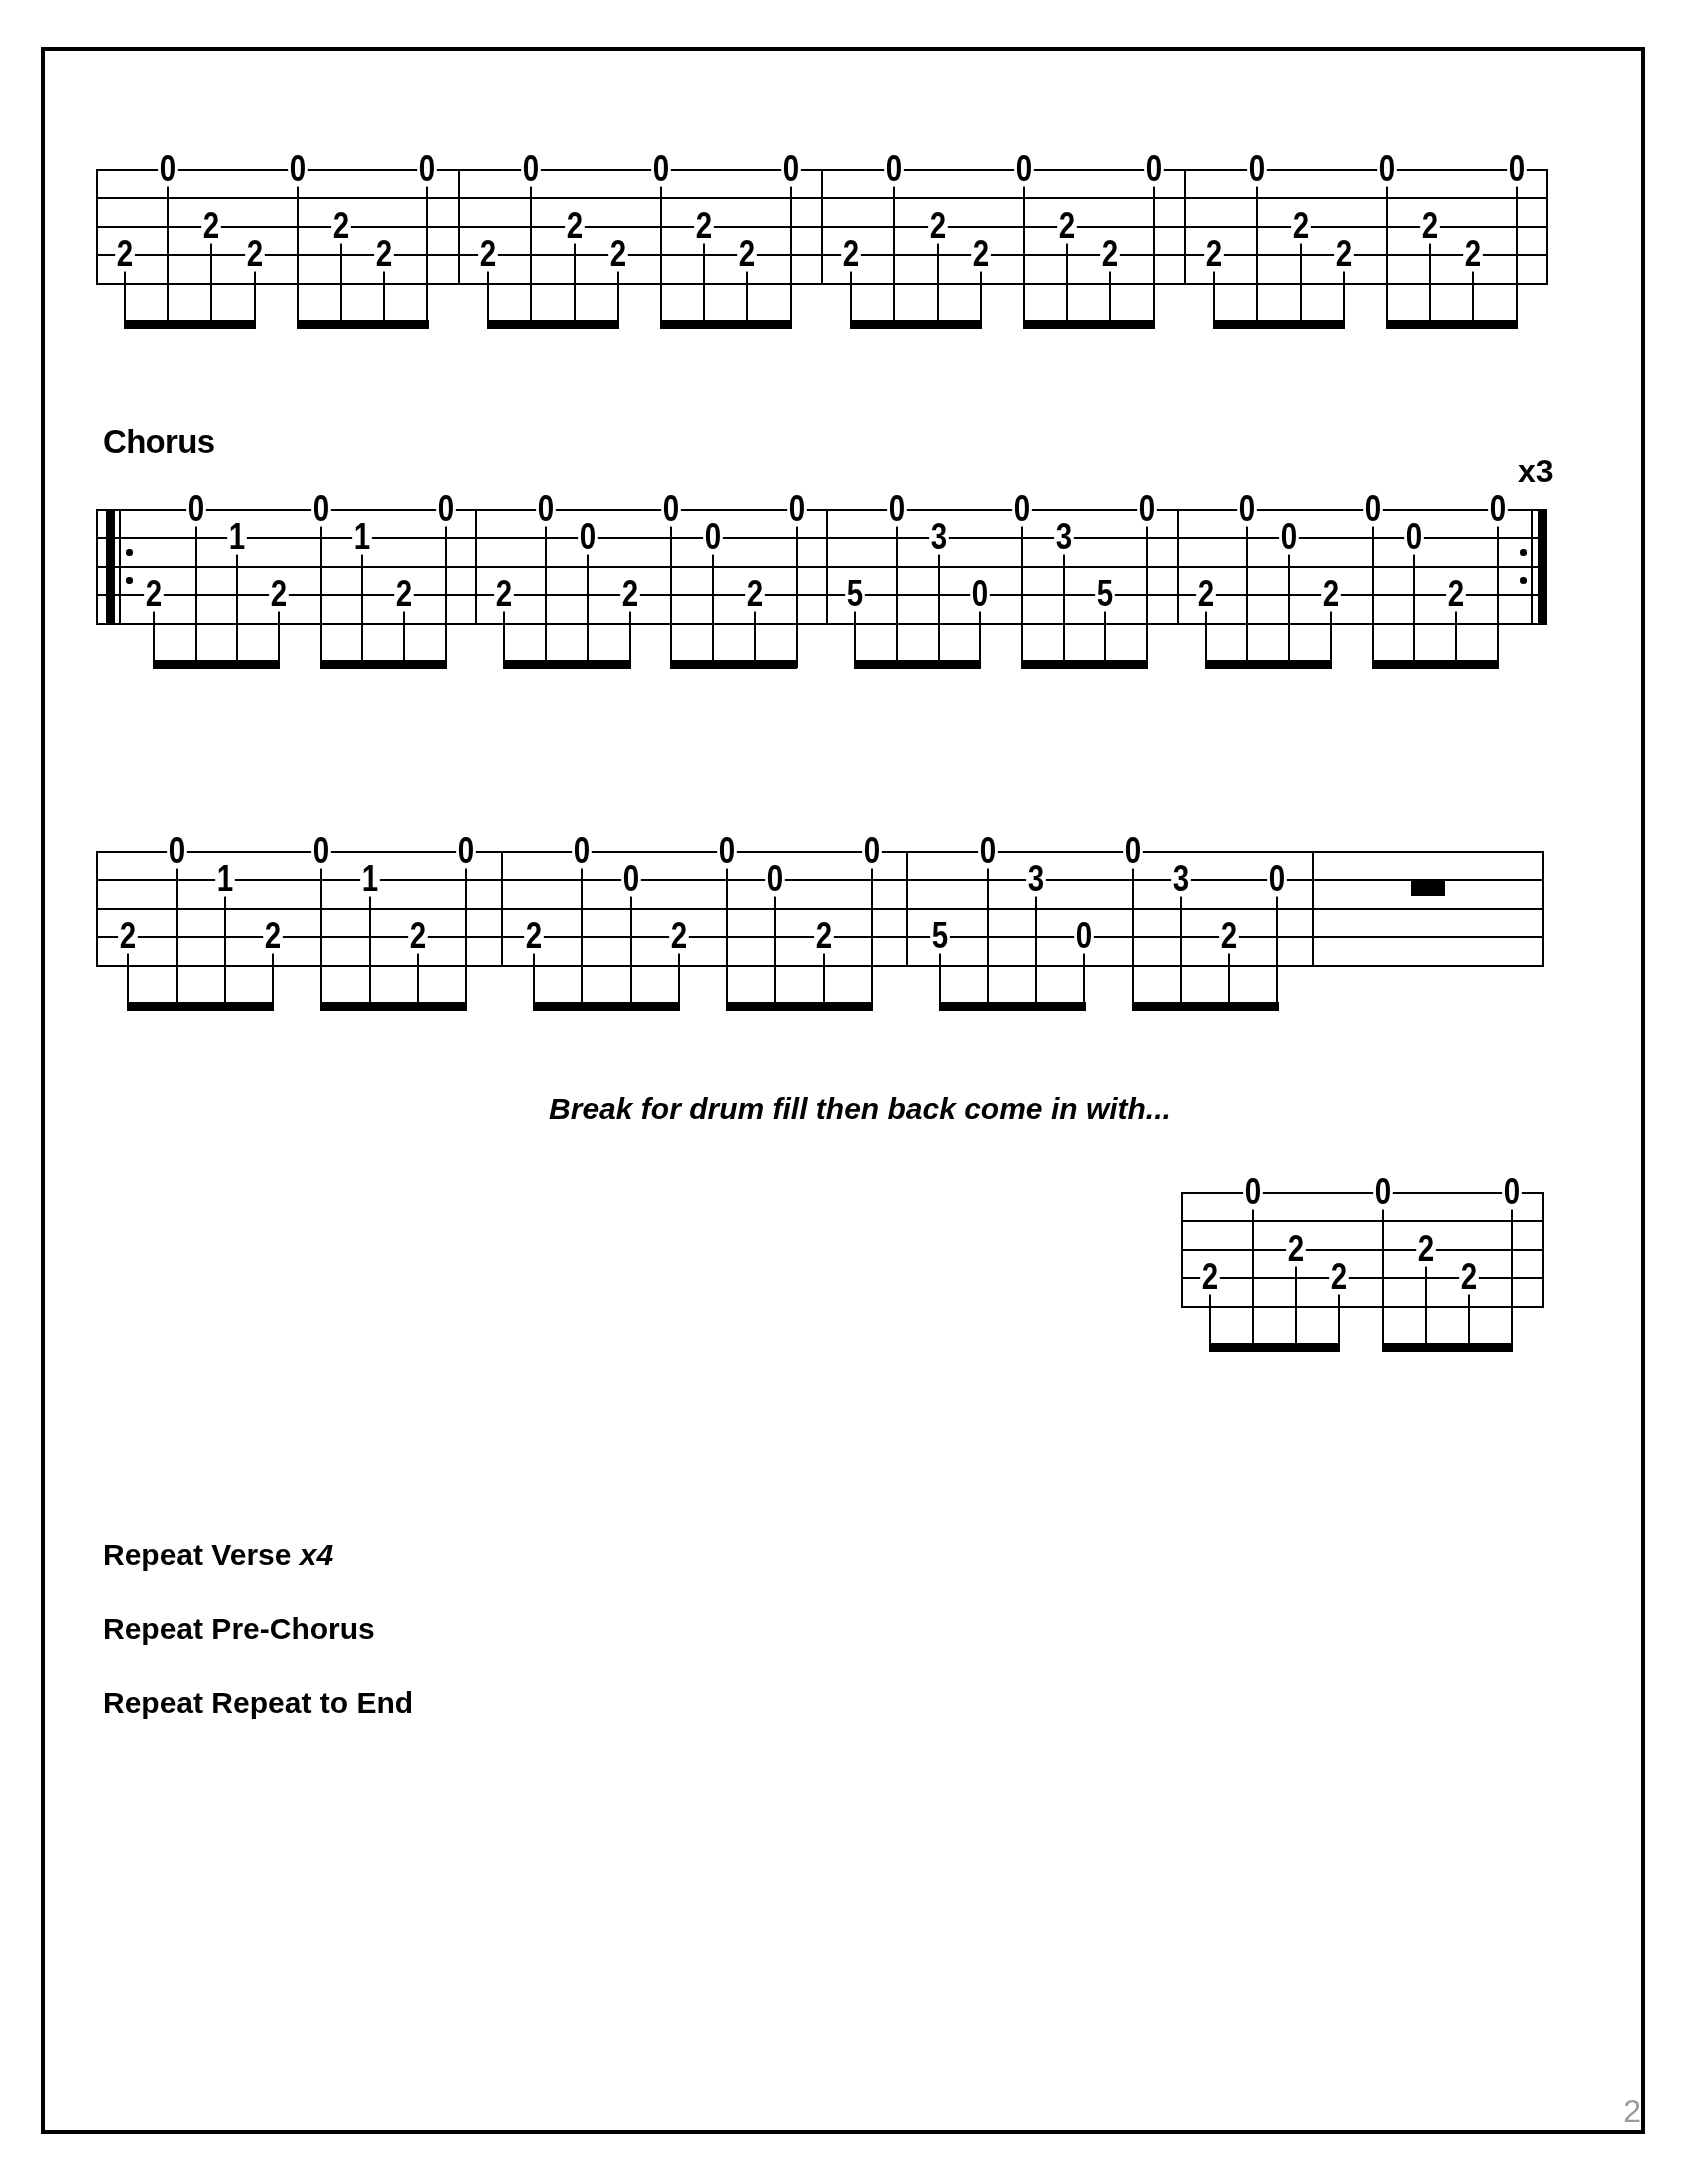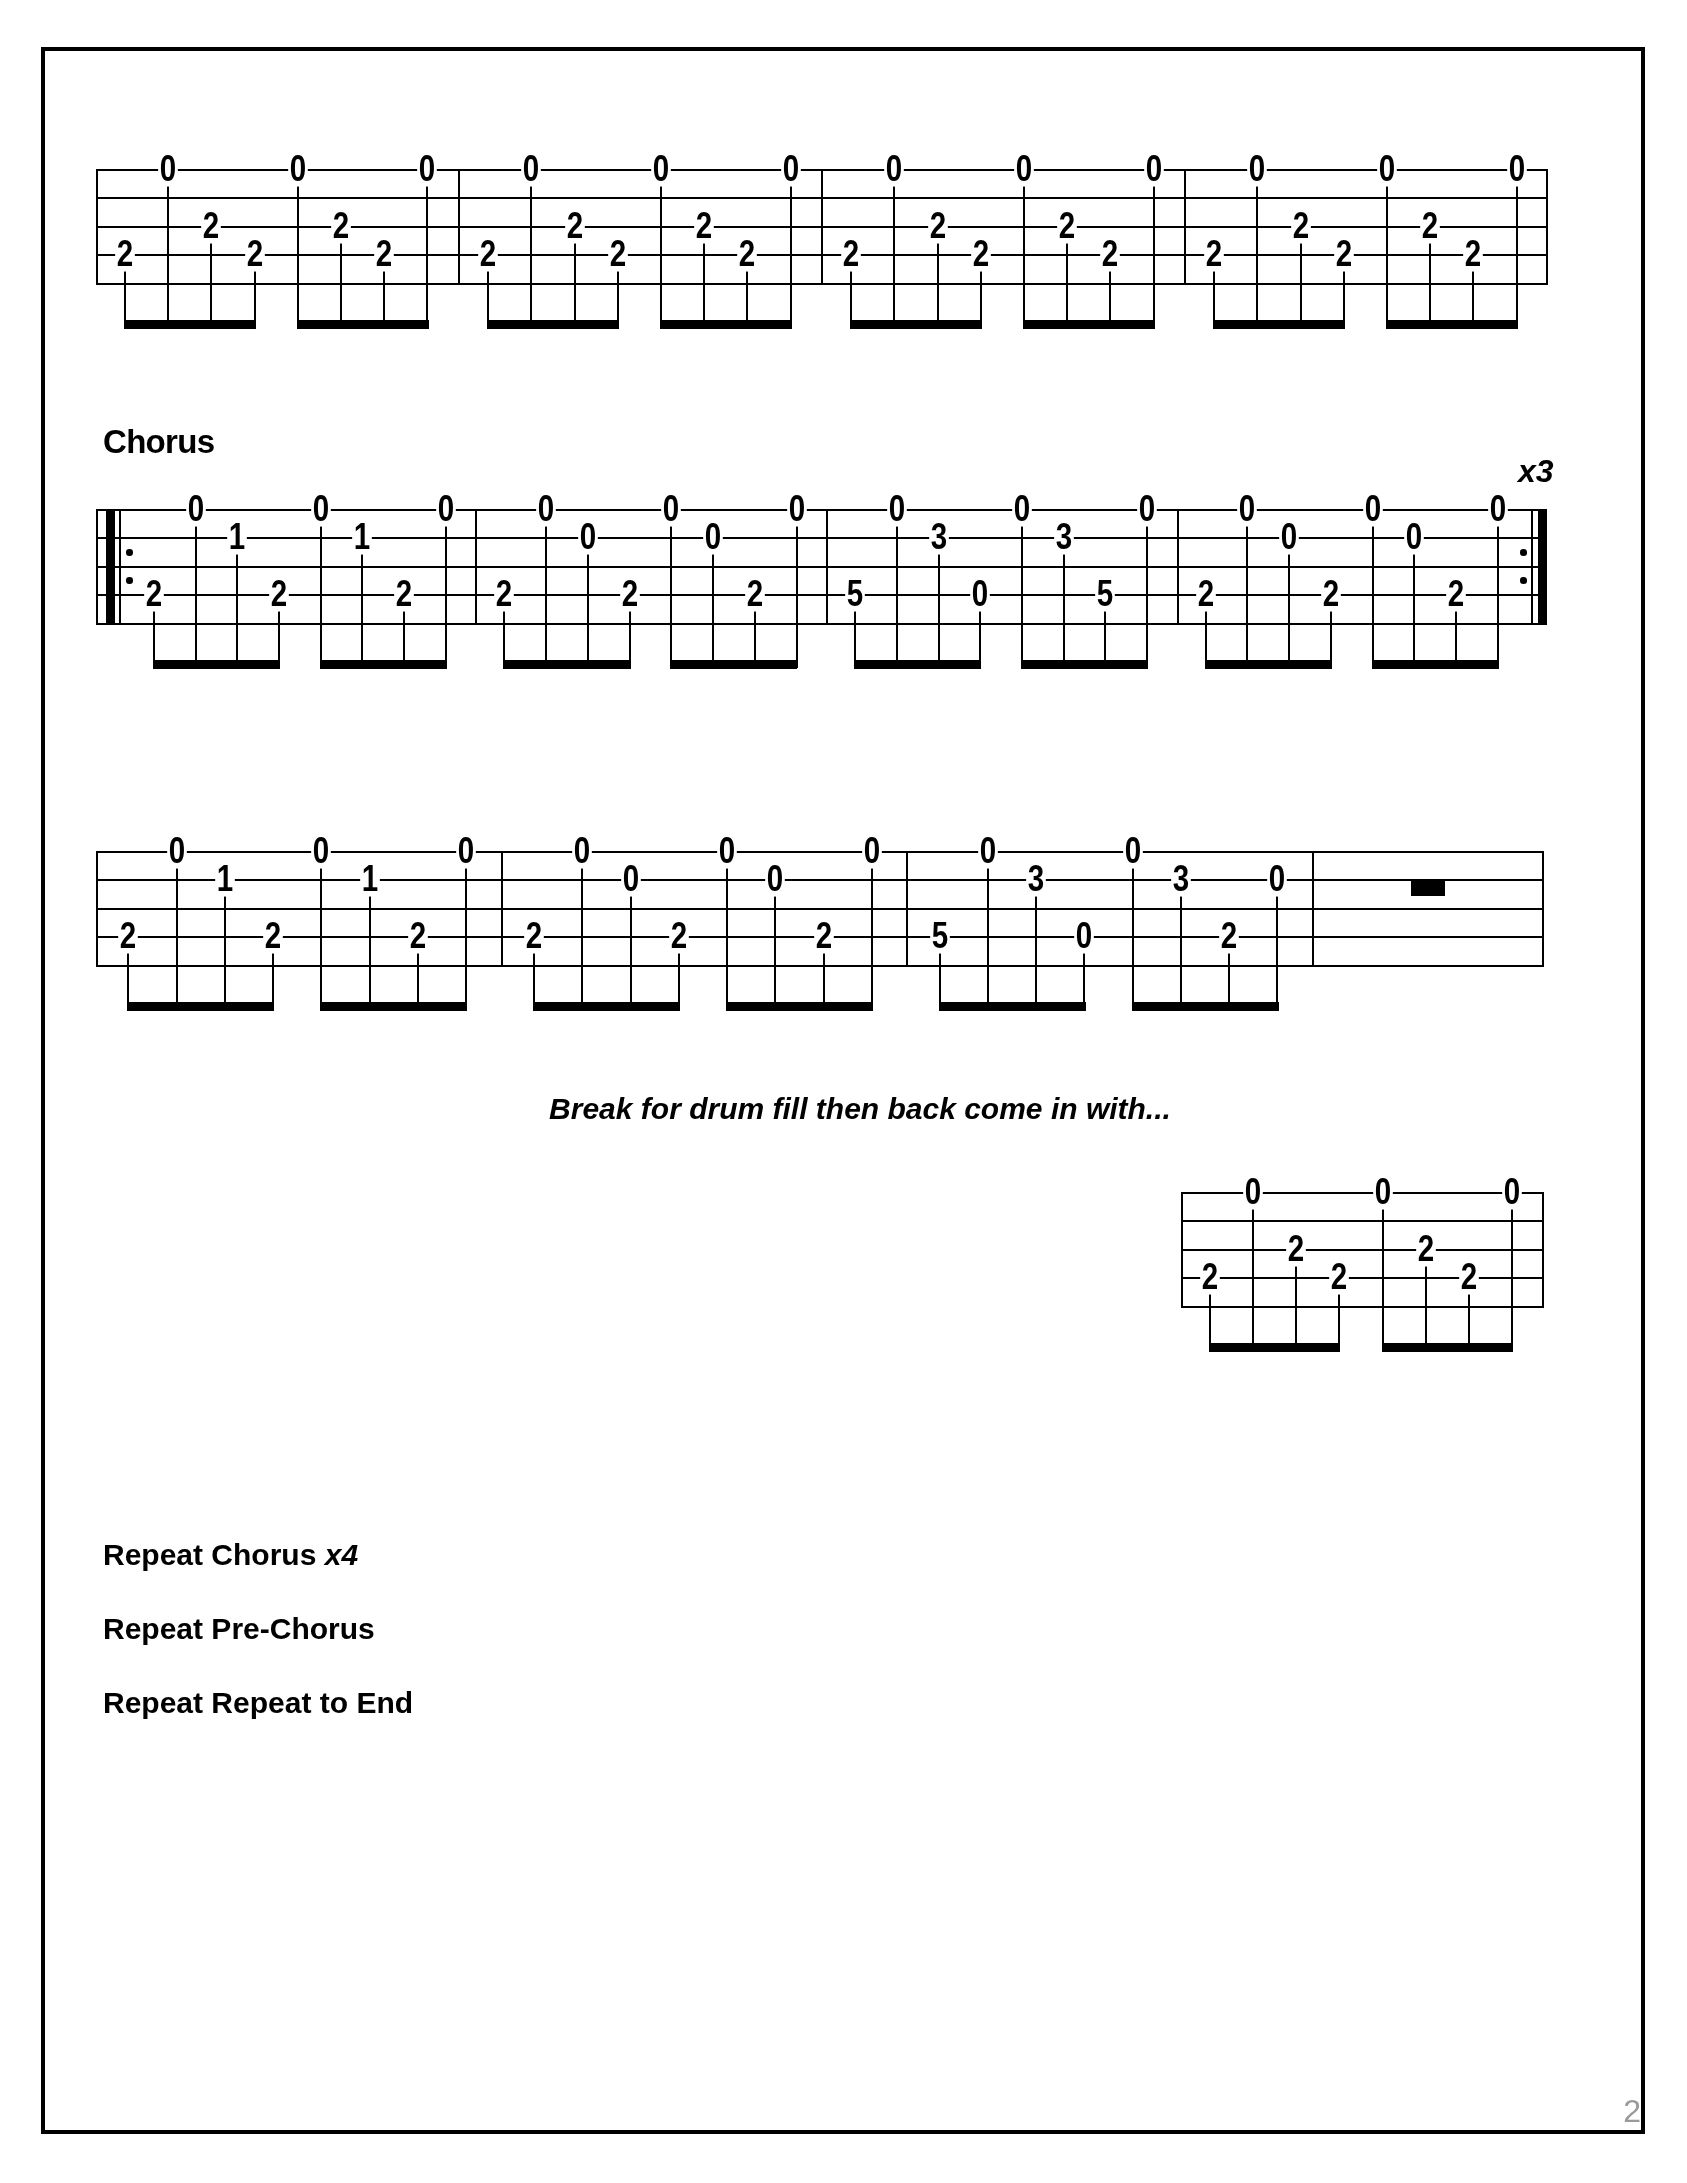--- a/index.html
+++ b/index.html
@@ -14,21 +14,21 @@
   .barline.thick{width:8.6px;}
   .repeat-dot{position:absolute;width:6.6px;height:6.6px;border-radius:50%;background:#000;}
   .stem{position:absolute;width:2px;background:#000;}
   .beam{position:absolute;height:8.6px;background:#000;}
   .tab-note{position:absolute;font-size:36px;font-weight:bold;line-height:1;background:#fff;
         padding:0 2px;transform:translate(-50%,-54%) scaleX(0.82);}
   .whole-rest{position:absolute;width:34px;height:14.6px;background:#000;}
   
   .label{position:absolute;font-weight:bold;white-space:nowrap;}
   .label-chorus{left:103px;top:423px;font-size:33px;letter-spacing:-0.7px;}
-  .label-x3{left:1518px;top:453px;font-size:32px;font-style:italic;}
+  .label-x3{left:1518px;top:453px;font-size:32px;}
   .label-break{left:0;width:1720px;text-align:center;top:1092px;font-size:30px;font-style:italic;}
   .label-rv{left:103px;top:1538px;font-size:30px;}
   .label-rpc{left:103px;top:1612px;font-size:30px;}
   .label-rce{left:103px;top:1686px;font-size:30px;}
   .italic{font-style:italic;}
   .pagenum{position:absolute;right:46px;top:2093px;font-size:32px;color:#9a9a9a;}
 </style>
 </head>
 <body>
 
@@ -307,21 +307,21 @@
         <div class="tab-note" style="left: 331px; top: 1px;">0</div>
       </div>
     </div>
 
   <div class="label label-chorus">Chorus</div>
 
   <div class="label label-x3">x3</div>
 
   <div class="label label-break">Break for drum fill then back come in with...</div>
 
-  <div class="label label-rv"><span>Repeat Chorus </span><span class="italic">x4</span></div>
+  <div class="label label-rv"><span>Repeat Verse </span><span class="italic">x4</span></div>
 
   <div class="label label-rpc">Repeat Pre-Chorus</div>
 
   <div class="label label-rce">Repeat Repeat to End</div>
 
   <div class="pagenum">2</div>
 </div>
 
 
 </body></html>

